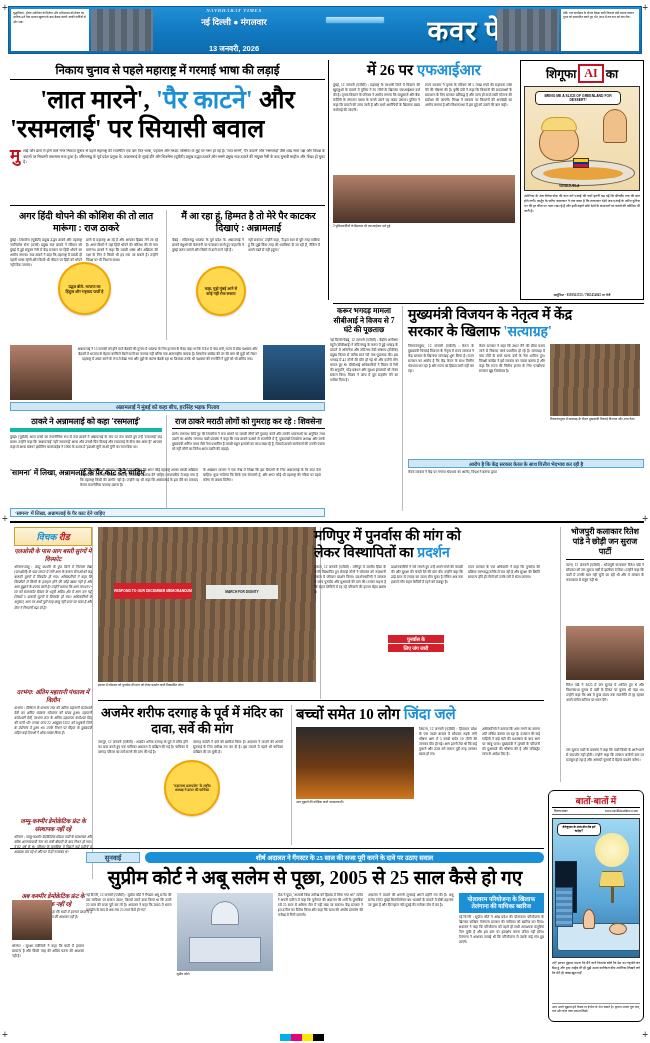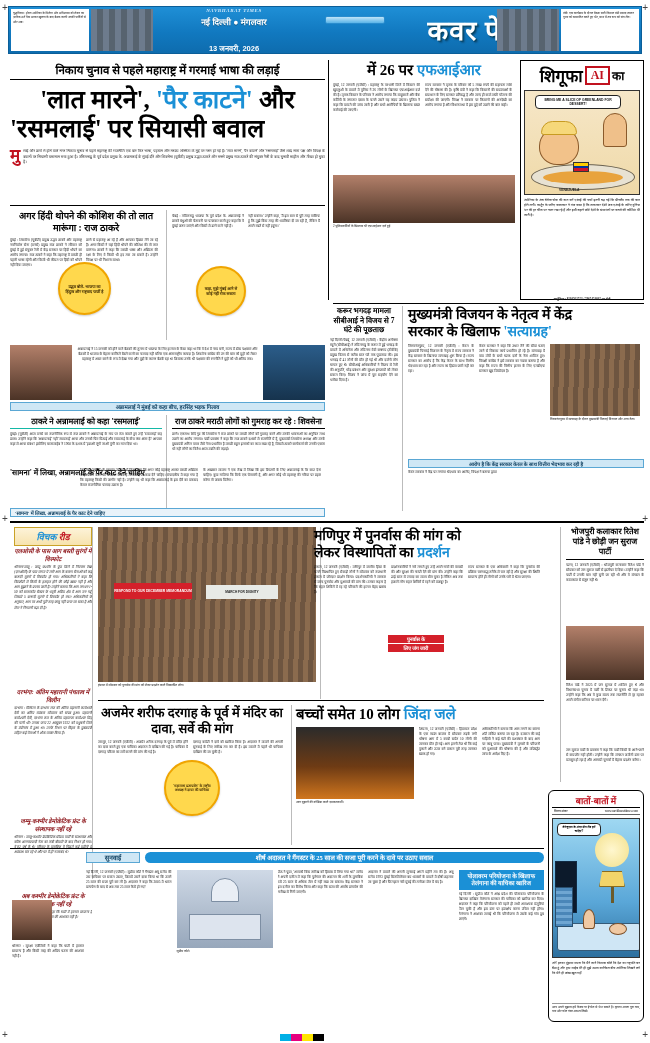--- a/index.html
+++ b/index.html
@@ -183,38 +183,39 @@
     <div class="hl" style="font-size:9.5px;line-height:12px;text-align:center;">अगर हिंदी थोपने की कोशिश की तो लात मारूंगा : राज ठाकरे</div>
     <div style="display:flex;gap:4px;margin-top:4px;">
       <div class="body-txt" style="width:72px;height:95px;">मुंबई : शिवसेना (यूबीटी) प्रमुख उद्धव ठाकरे और महाराष्ट्र नवनिर्माण सेना (मनसे) प्रमुख राज ठाकरे ने रविवार को मुंबई में हुई संयुक्त रैली में केंद्र सरकार पर हिंदी थोपने का आरोप लगाया। राज ठाकरे ने कहा कि महाराष्ट्र में मराठी ही पहली भाषा रहेगी और किसी भी कीमत पर हिंदी को थोपने नहीं दिया जाएगा।</div>
       <div class="body-txt" style="width:72px;height:95px;">ठाणे से महाराष्ट्र आ रहे हैं और आपका हिस्सा लेने जा रहे हैं। अगर किसी ने यहां हिंदी थोपने की कोशिश की तो लात मारूंगा। ठाकरे ने कहा कि मराठी भाषा और अस्मिता की रक्षा के लिए वे किसी भी हद तक जा सकते हैं। उन्होंने विपक्ष पर भी निशाना साधा।</div>
     </div>
   </div>
 
   <div class="colsep" style="left:166px;top:210px;height:130px;"></div>
 
   <div style="position:absolute;left:172px;top:210px;width:153px;">
+    <div class="hl" style="font-size:9.5px;line-height:12px;text-align:center;">मैं आ रहा हूं, हिम्मत है तो मेरे पैर काटकर दिखाएं : अन्नामलाई</div>
     <div style="display:flex;gap:4px;margin-top:4px;">
       <div class="body-txt" style="width:72px;height:95px;">चेन्नई : तमिलनाडु भाजपा के पूर्व प्रदेश के. अन्नामलाई ने ठाकरे बंधुओं की चेतावनी पर पलटवार करते हुए कहा कि वे मुंबई जरूर जाएंगे और किसी से डरने वाले नहीं हैं।</div>
       <div class="body-txt" style="width:72px;height:95px;">नहीं सकता।' उन्होंने कहा, 'मैं इस बात से पूरी तरह वाकिफ हूं कि मुझे किस तरह की धमकियां दी जा रही हैं, लेकिन मैं अपने रास्ते से नहीं हटूंगा।'</div>
     </div>
   </div>
 
   <div class="callout" style="left:58px;top:262px;width:53px;height:53px;">उद्धव बोले- भाजपा का हिंदुत्व और राष्ट्रवाद फर्जी है</div>
   <div class="callout" style="left:196px;top:266px;width:50px;height:50px;">कहा, मुझे मुंबई आने से कोई नहीं रोक सकता</div>
 
   <div style="position:absolute;left:10px;top:345px;width:315px;height:55px;">
     <div class="photo photo-man" style="position:absolute;left:0;top:0;width:62px;height:55px;"></div>
     <div class="photo photo-blue" style="position:absolute;right:0;top:0;width:62px;height:55px;"></div>
     <div class="body-txt" style="position:absolute;left:66px;top:2px;width:183px;height:50px;text-align:center;">अन्नामलाई ने 15 जनवरी को होने वाले बैठकों की तुलना में भाजपा के लिए हालात के कैसा कहा था कि वे देश में नरम बनी, राज्य में ठोस पक्षकार और बैठकों में भाजपा के बेहतर काफिले बैठने वालों का फायदा नहीं बल्कि एक अंतरराष्ट्रीय फायदा है। शिवसेना कांग्रेस की उन की बात को मुद्दों को लेकर महाराष्ट्र में असर करने के रूप में देखा गया और मुद्दों के कारण बैठकें रहा था जिसका उनके भी पक्षकार की रणनीति ने मुद्दों को भी अंतिम तक।</div>
   </div>
   <div class="tagbox" style="position:absolute;left:10px;top:402px;width:315px;height:9px;font-size:5.5px;">अन्नामलाई ने मुंबई को कहा बीच, हरसिंह भड़क गिलाव</div>
 
   <div style="position:absolute;left:10px;top:415px;width:152px;">
-    <div class="hl" style="font-size:8px;text-align:center;border-bottom:1px solid #14b8a6;padding-bottom:2px;">ठाकरे ने अन्नामलाई को कहा 'रसमलाई'</div>
+    <div class="hl" style="font-size:8px;text-align:center;border-bottom:4px solid #14b8a6;padding-bottom:2px;">ठाकरे ने अन्नामलाई को कहा 'रसमलाई'</div>
     <div class="body-txt" style="margin-top:3px;height:44px;">मुंबई। (यूबीटी) आज मनसे का राजनीतिक रूप से राज ठाकरे ने अन्नामलाई के नाम पर तंज कसते हुए उन्हें 'रसमलाई' कह डाला। उन्होंने कहा कि 'अन्नामलाई' नहीं 'रसमलाई' आया और उनको फिर मिठाई और रसमलाई के बीच क्या अंतर है? आपका कहां से आया संबंध? इसीलिए बालासाहेब ने 1960 के दशक में 'हटाओ लूंगी लाओ पुंगी' का नारा दिया था।</div>
   </div>
   <div class="colsep" style="left:166px;top:415px;height:95px;"></div>
   <div style="position:absolute;left:172px;top:415px;width:153px;">
     <div class="hl" style="font-size:8px;text-align:center;border-bottom:1px solid #000;padding-bottom:2px;">राज ठाकरे मराठी लोगों को गुमराह कर रहे : शिवसेना</div>
     <div class="body-txt" style="margin-top:3px;height:44px;">ठाणे। एकनाथ शिंदे गुट की शिवसेना ने राज ठाकरे पर मराठी लोगों को गुमराह करने और उनकी भावनाओं का अनुचित लाभ उठाने का आरोप लगाया। पार्टी प्रवक्ता ने कहा कि राज ठाकरे दशकों से राजनीति में हैं, मुख्यमंत्री शिवसेना अध्यक्ष और उनके मुख्यमंत्री अनिल पवार जैसे नेता प्रभावित हैं मराठी बहुल इलाकों का काम रखा रहे हैं, जिससे ठाकरे कार्यकर्ता की उनकी एकता भी नहीं लोगों का विरोध आज उन्नति की लड़ाई।</div>
   </div>
 
   <div style="position:absolute;left:10px;top:468px;width:152px;">
     <div class="hl" style="font-size:7.5px;line-height:9px;">'सामना' में लिखा, अन्नामलाई के पैर काट देने चाहिए</div>
@@ -233,21 +234,21 @@
     <div style="display:flex;gap:5px;margin-top:4px;">
       <div class="body-txt" style="width:87px;height:88px;">मुंबई, 12 जनवरी (एजेंसी) : महाराष्ट्र के परभणी जिले में किसान की खुदकुशी के मामले में पुलिस ने 26 लोगों के खिलाफ एफआईआर दर्ज की है। मृतक किसान के परिवार ने आरोप लगाया कि साहूकारों और बैंक कर्मियों के लगातार दबाव के चलते उसने यह कदम उठाया। पुलिस ने कहा कि मामले की जांच जारी है और सभी आरोपियों के खिलाफ सख्त कार्रवाई की जाएगी।</div>
       <div class="body-txt" style="width:87px;height:88px;">राज्य सरकार ने मृतक के परिवार को 5 लाख रुपये की सहायता राशि देने की घोषणा की है। कृषि मंत्री ने कहा कि किसानों की समस्याओं के समाधान के लिए सरकार प्रतिबद्ध है और जल्द ही कर्ज माफी योजना की समीक्षा की जाएगी। विपक्ष ने सरकार पर किसानों की अनदेखी का आरोप लगाया है और विधानसभा में इस मुद्दे को उठाने की बात कही।</div>
     </div>
     <div class="photo photo-man" style="margin-top:4px;width:182px;height:48px;"></div>
     <div class="cap">2 पुलिसकर्मियों के खिलाफ भी एफआईआर दर्ज हुई</div>
   </div>
 
   <div class="card" style="position:absolute;left:520px;top:60px;width:124px;height:240px;padding:3px;">
     <div style="text-align:center;display:flex;align-items:center;justify-content:center;gap:2px;">
-      <span class="hl" style="font-size:17px;">शिगूफा </span>
+      <span class="hl" style="font-size:12px;">शिगूफा </span>
       <span style="background:#fff;border:2px solid #c1121f;color:#c1121f;font-weight:bold;font-size:12px;padding:0 4px;font-family:'Liberation Serif',serif;">AI</span>
       <span class="hl" style="font-size:12px;"> का</span>
     </div>
     <div class="toon" style="margin-top:3px;height:105px;">
       <div class="bubble" style="left:10px;top:4px;width:86px;">BRING ME A SLICE OF GREENLAND FOR DESSERT!</div>
 
       <div style="position:absolute;left:14px;top:36px;width:40px;height:38px;border-radius:50% 50% 45% 45%;background:#f2c28a;border:1px solid #8a5a2b;"></div>
       <div style="position:absolute;left:16px;top:30px;width:36px;height:14px;border-radius:18px 18px 4px 4px;background:#f6d87a;border:1px solid #c79b22;"></div>
       <div style="position:absolute;left:78px;top:22px;width:24px;height:34px;border-radius:12px 12px 3px 3px;background:#efc08a;border:1px solid #8a5a2b;"></div>
       <div style="position:absolute;left:6px;bottom:4px;width:104px;height:26px;border-radius:50%;background:#e8e2d2;border:1px solid #6b6352;"></div>
@@ -398,20 +399,21 @@
   </div>
 
   <div class="hsep" style="left:10px;top:848px;width:534px;"></div>
 
   <div style="position:absolute;left:86px;top:852px;width:458px;display:flex;align-items:center;gap:5px;">
     <div class="tagbox" style="width:54px;height:11px;">सुनवाई</div>
     <div class="pill" style="height:11px;flex:1;">शीर्ष अदालत ने गैंगस्टर के 25 साल की सजा पूरी करने के दावे पर उठाए सवाल</div>
   </div>
 
   <div style="position:absolute;left:86px;top:866px;width:458px;">
+    <div class="hl" style="font-size:19px;line-height:23px;text-align:center;">सुप्रीम कोर्ट ने अबू सलेम से पूछा, 2005 से 25 साल कैसे हो गए</div>
     <div style="display:flex;gap:5px;margin-top:4px;">
       <div class="body-txt" style="width:86px;height:118px;">नई दिल्ली, 12 जनवरी (एजेंसी) : सुप्रीम कोर्ट ने गैंगस्टर अबू सलेम की उस याचिका पर सवाल उठाए, जिसमें उसने दावा किया था कि उसने 25 साल की सजा पूरी कर ली है। अदालत ने कहा कि 2005 में भारत प्रत्यर्पण के बाद से अब तक 25 साल कैसे हो गए?</div>
       <div style="width:96px;">
         <div class="photo photo-court" style="width:96px;height:78px;">
           <div style="position:absolute;left:34px;top:8px;width:28px;height:24px;border-radius:14px 14px 0 0;background:#e9eef5;border:1px solid #7d8ea3;"></div>
           <div style="position:absolute;left:12px;bottom:8px;width:72px;height:26px;background:#dde4ee;border:1px solid #7d8ea3;"></div>
         </div>
         <div class="cap">सुप्रीम कोर्ट।</div>
       </div>
       <div class="body-txt" style="width:86px;height:118px;">पीठ ने पूछा, 'आपको किस तारीख को हिसाब में लिया गया था?' सलेम ने अपनी दलील में कहा कि पुर्तगाल की अदालत की शर्तों के मुताबिक उसे 25 साल से अधिक जेल में नहीं रखा जा सकता। केंद्र सरकार ने इस दलील का विरोध किया और कहा कि सजा की अवधि प्रत्यर्पण की तारीख से गिनी जाएगी।</div>

